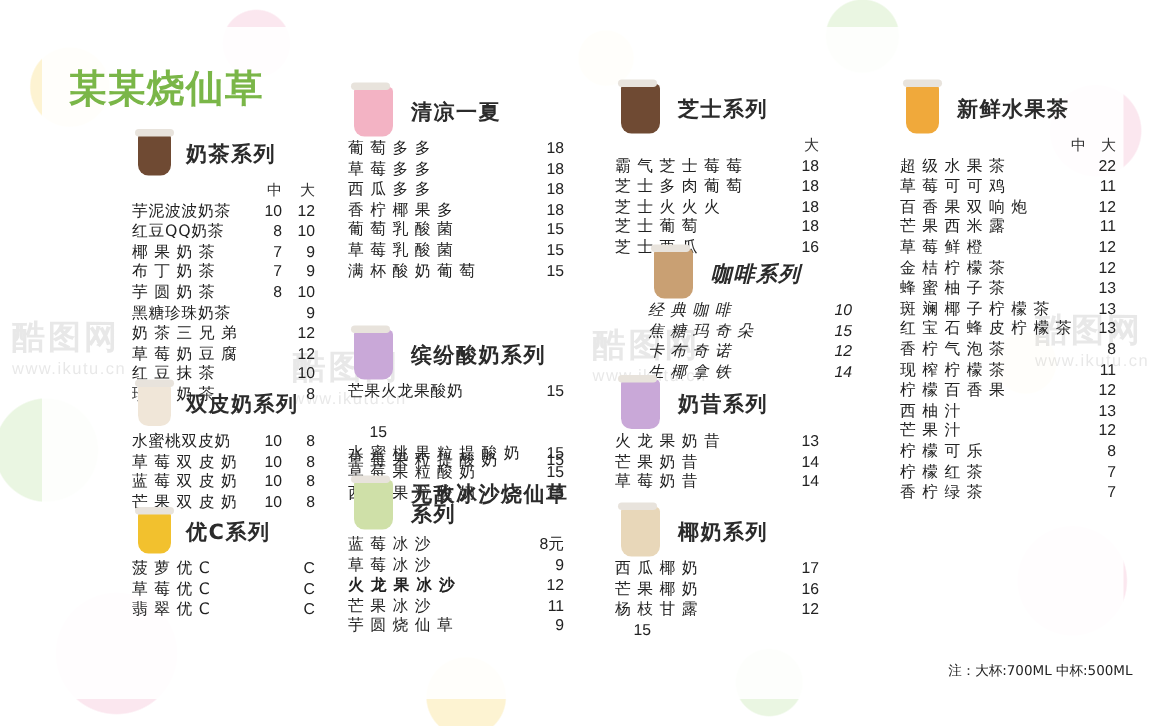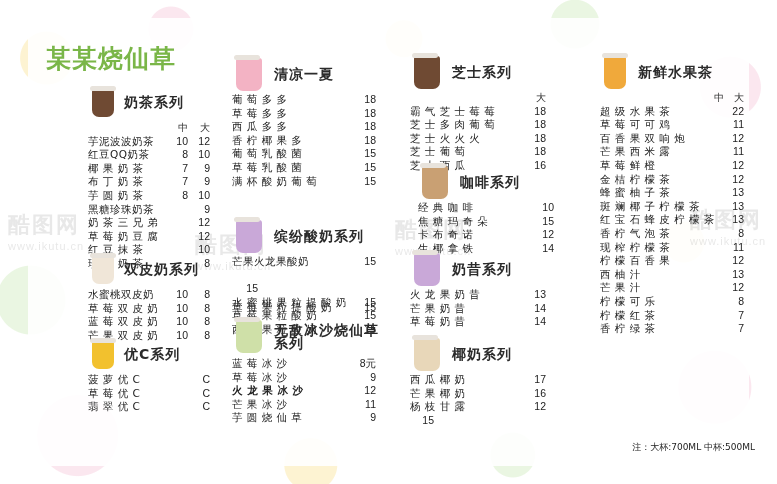--- a/index.html
+++ b/index.html
@@ -399,21 +399,21 @@
           <div class="nm" style="width:112px;">芝 士 葡 萄</div>
           <div class="p" style="width:24px;">18</div>
         </div>
       <div class="row">
           <div class="nm" style="width:112px;">芝 士 西 瓜</div>
           <div class="p" style="width:24px;">16</div>
         </div>
     </div>
   </div>
 
-  <div class="sec" style="left:418px;top:168px;width:160px;">
+  <div class="sec" style="left:432px;top:168px;width:160px;font-style:italic;">
     <div class="sec-head">
       <div class="thumb" style="width:36px;height:40px;">
           <div class="cup coffee" style="width:26px;height:33px;"></div>
         </div>
       <div class="sec-title">咖啡系列</div>
     </div>
     <div class="rows">
       <div class="row">
           <div class="nm" style="width:112px;">经 典 咖 啡</div>
           <div class="p" style="width:24px;">10</div>

